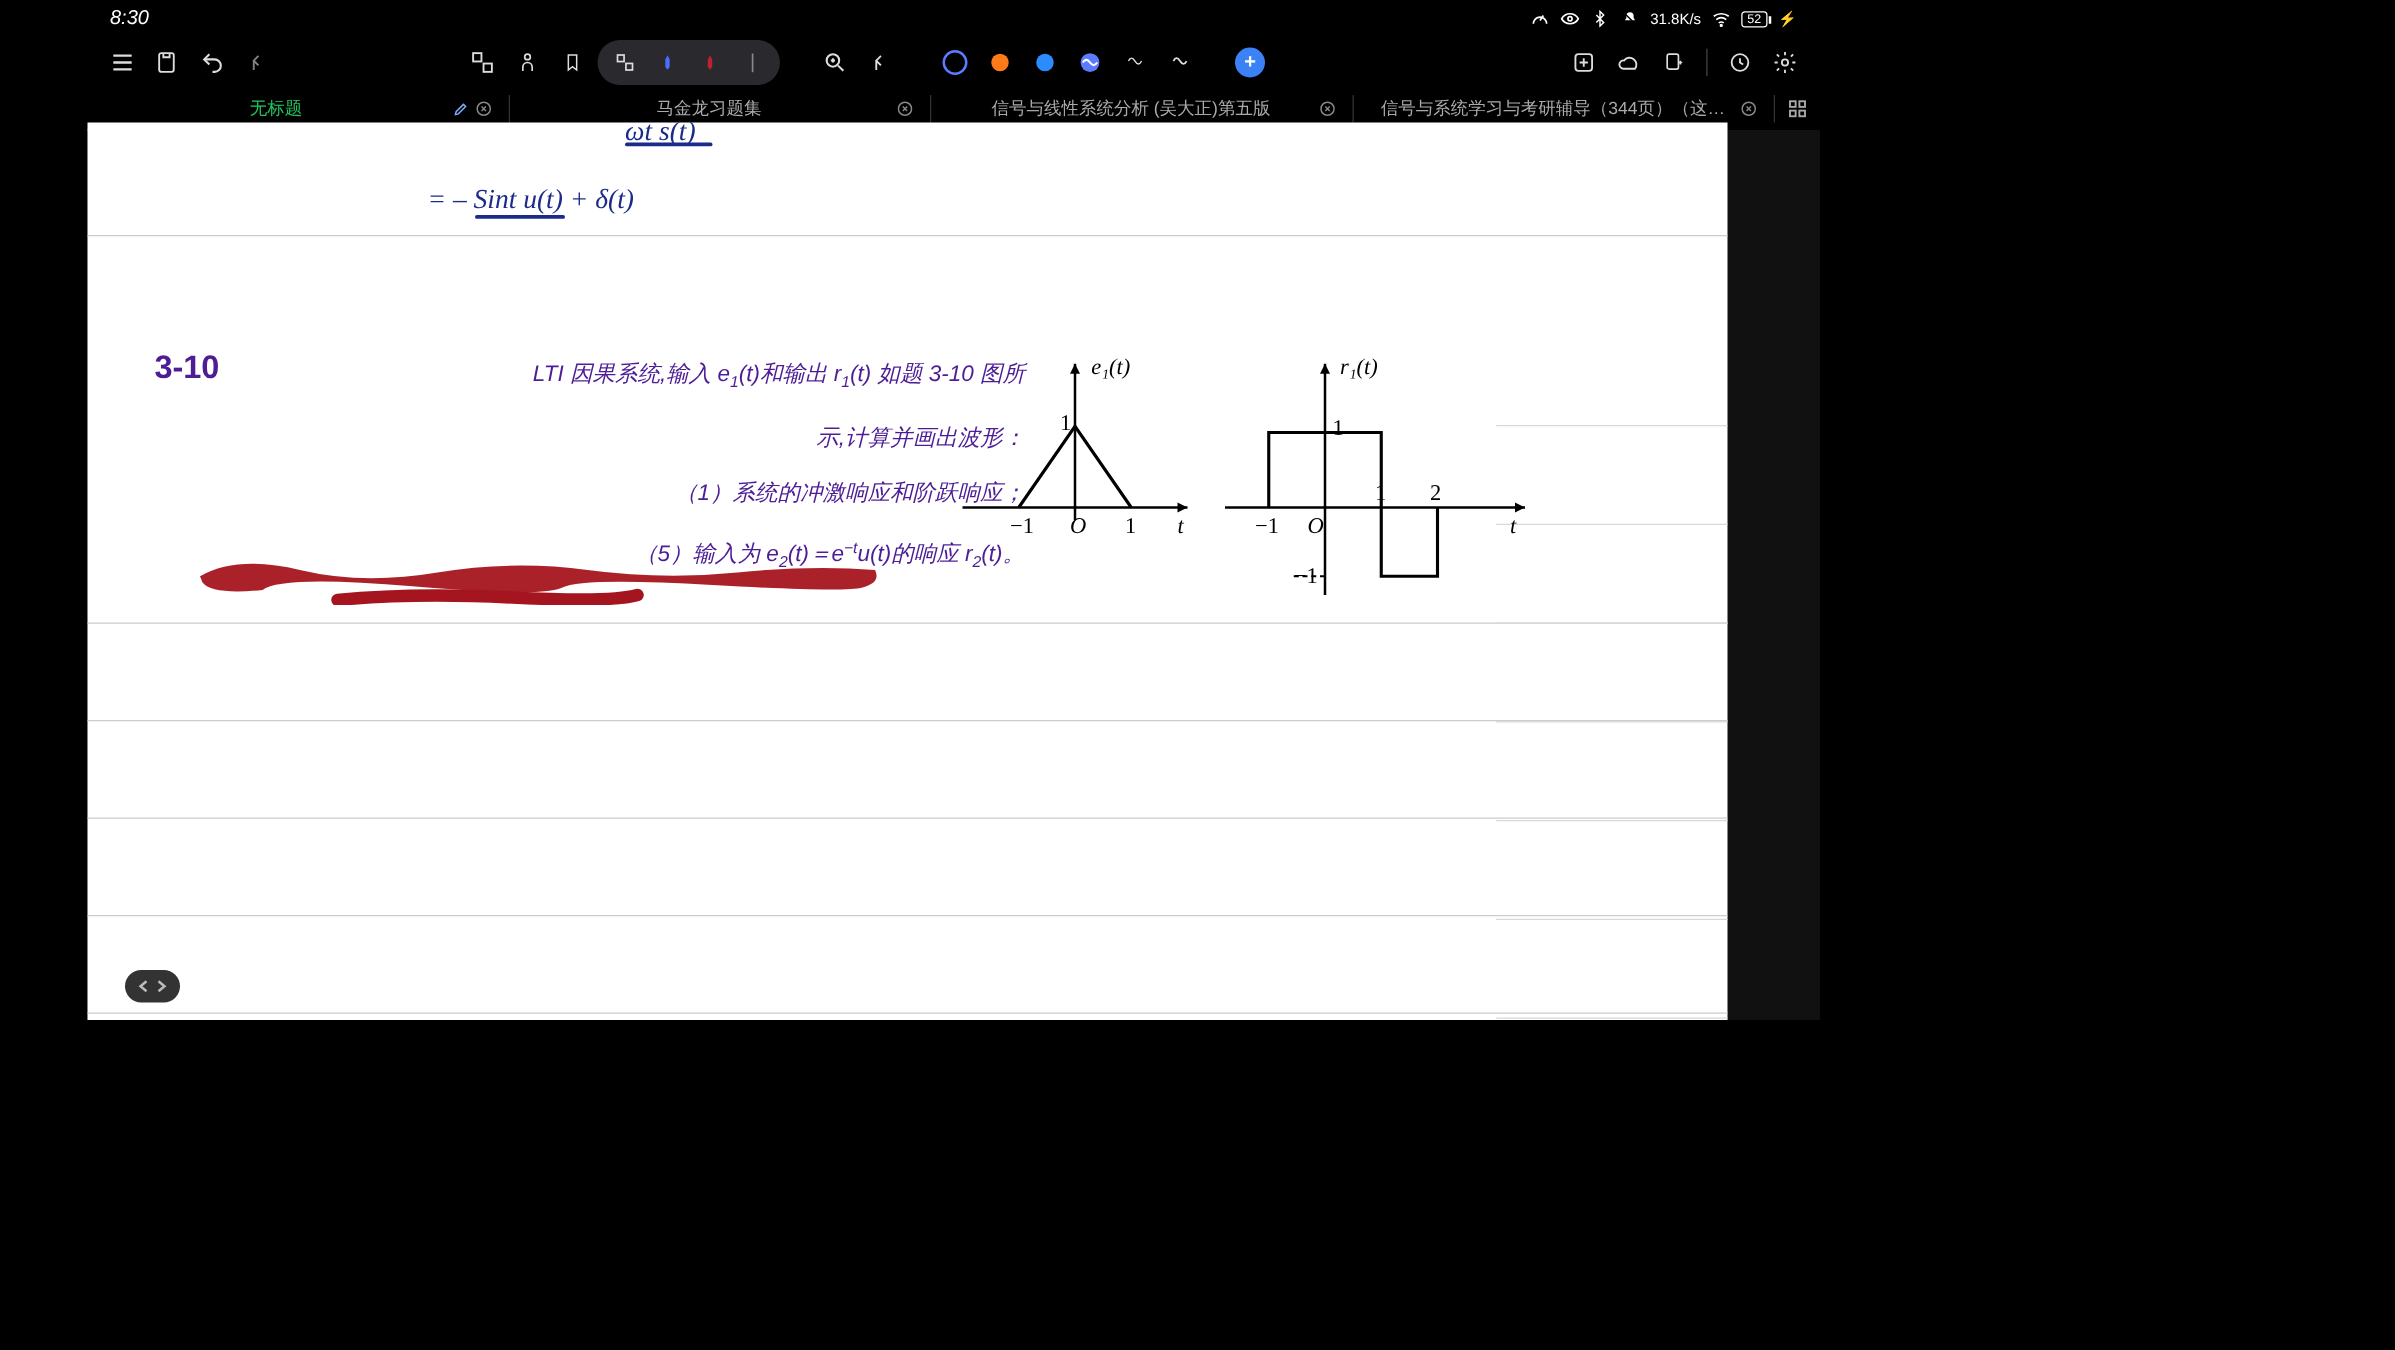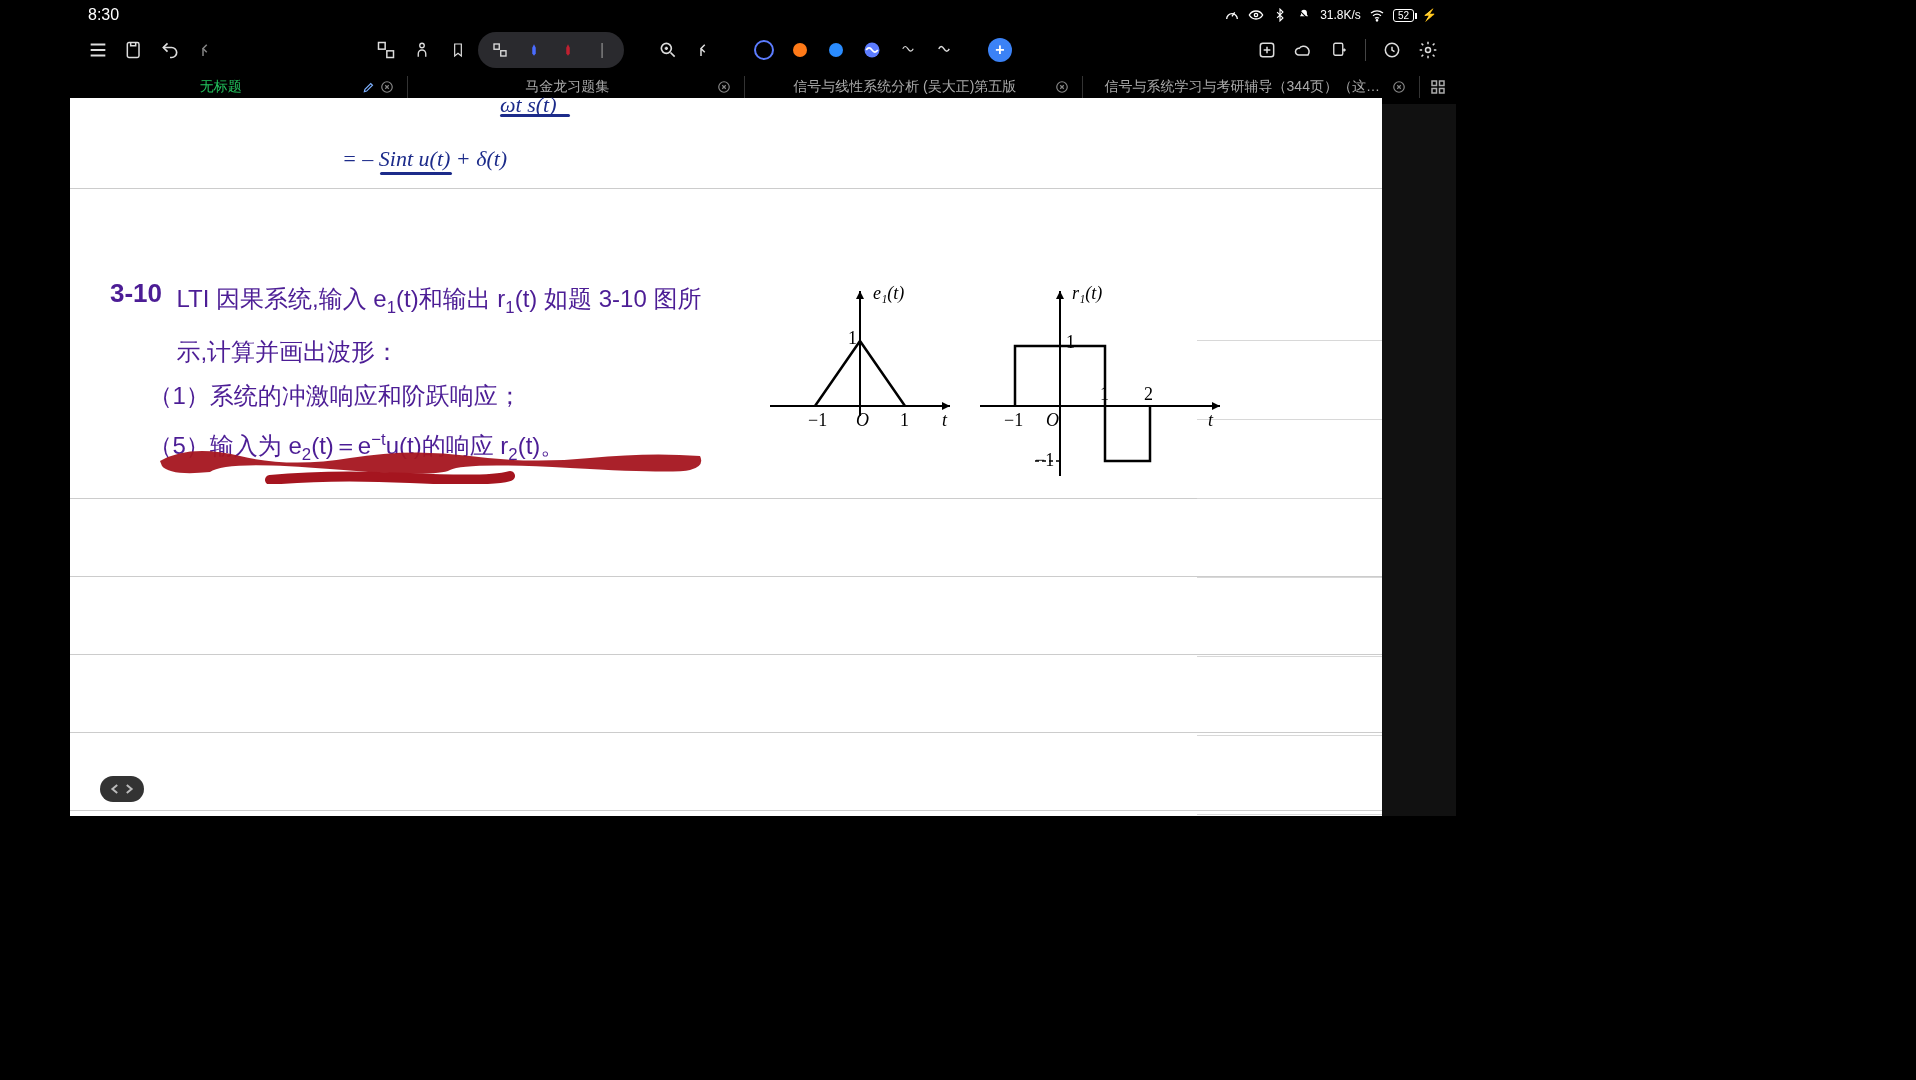--- a/index.html
+++ b/index.html
@@ -21,21 +21,21 @@
   }
   
   .statusbar {
     height: 30px;
     display: flex;
     align-items: center;
     color: #fff;
     font-size: 16px;
     padding: 0 18px;
   }
-  .statusbar .left { flex: 0 0 auto; }
+  .statusbar .left { flex: 0 0 auto; font-style: italic; }
   .statusbar .right { margin-left: auto; display: flex; gap: 8px; align-items: center; }
   .statusbar .ico { width: 16px; height: 16px; display:inline-flex; align-items:center; justify-content:center; }
   .batt { border:1px solid #fff; border-radius:3px; padding:0 4px; font-size:10px; position:relative; }
   .batt::after { content:""; position:absolute; right:-4px; top:3px; width:2px; height:6px; background:#fff; }
 
   
   .toolbar {
     height: 40px;
     display: flex;
     align-items: center;
@@ -122,20 +122,21 @@
     height: 712px;
     background: #111;
   }
   .paper {
     position: absolute;
     left: 0;
     top: -6px;
     width: 1312px;
     height: 718px;
     background: #fff;
+    text-align: right;
   }
   .ruled-line {
     position: absolute;
     left: 0; right: 0;
     height: 1px;
     background: #ccc;
   }
   .sidebar-strip {
     position: absolute;
     right: 0;
@@ -172,23 +173,24 @@
   .problem .pnum {
     font-weight: bold;
     font-size: 26px;
     display: inline-block;
     width: 62px;
     vertical-align: top;
   }
   .problem .body {
     display: inline-block;
     width: 640px;
-    font-size: 24px;
+    font-size: 18px;
     line-height: 42px;
     vertical-align: top;
+    font-style: italic;
   }
   .problem .body .row { margin-bottom: 2px; }
   .sub { font-size: 0.7em; vertical-align: sub; }
   .sup { font-size: 0.7em; vertical-align: super; }
 
   
   .scribble {
     position: absolute;
     left: 80px;
     top: 338px;

